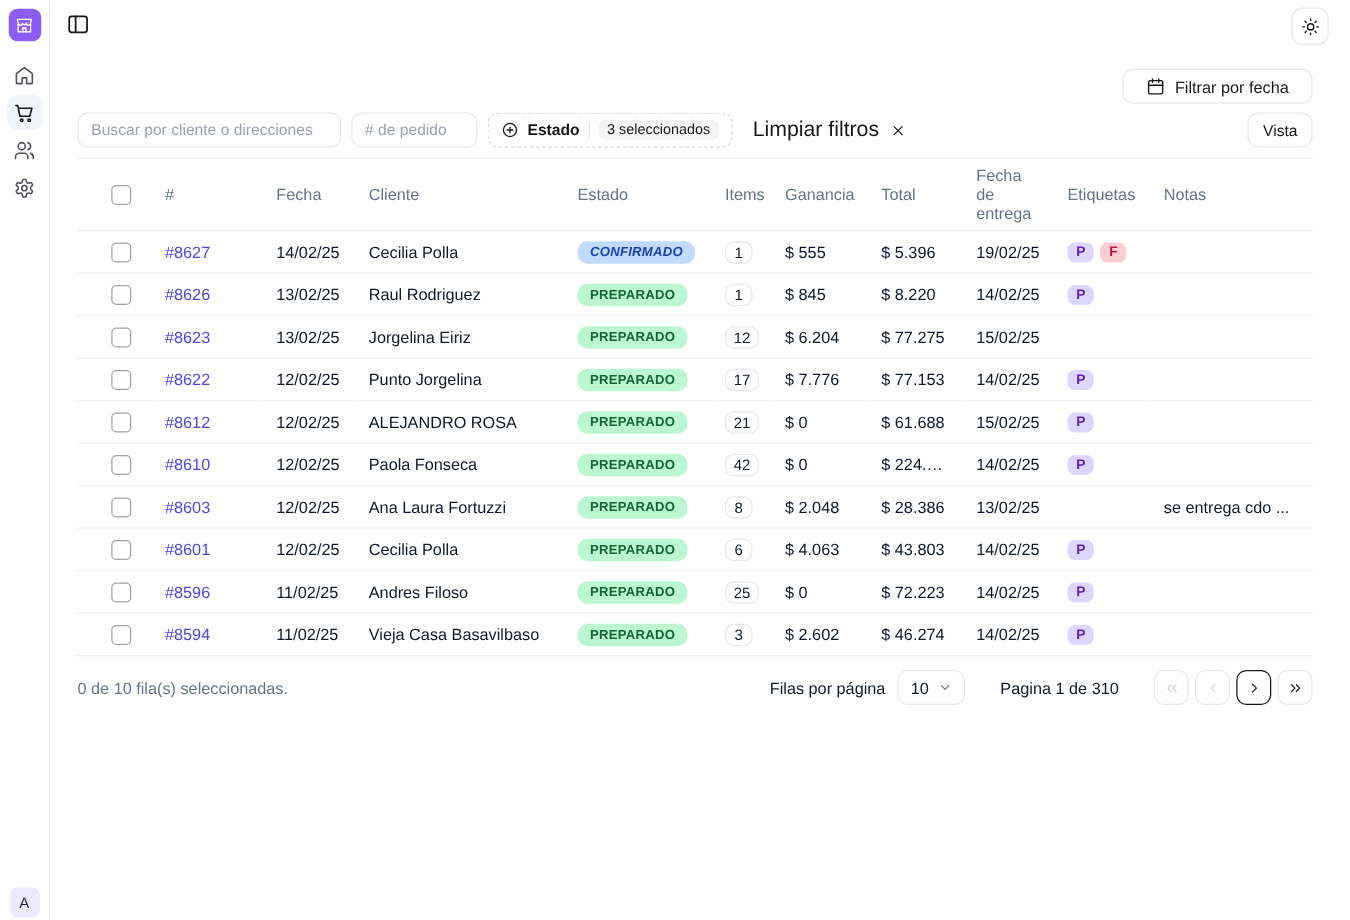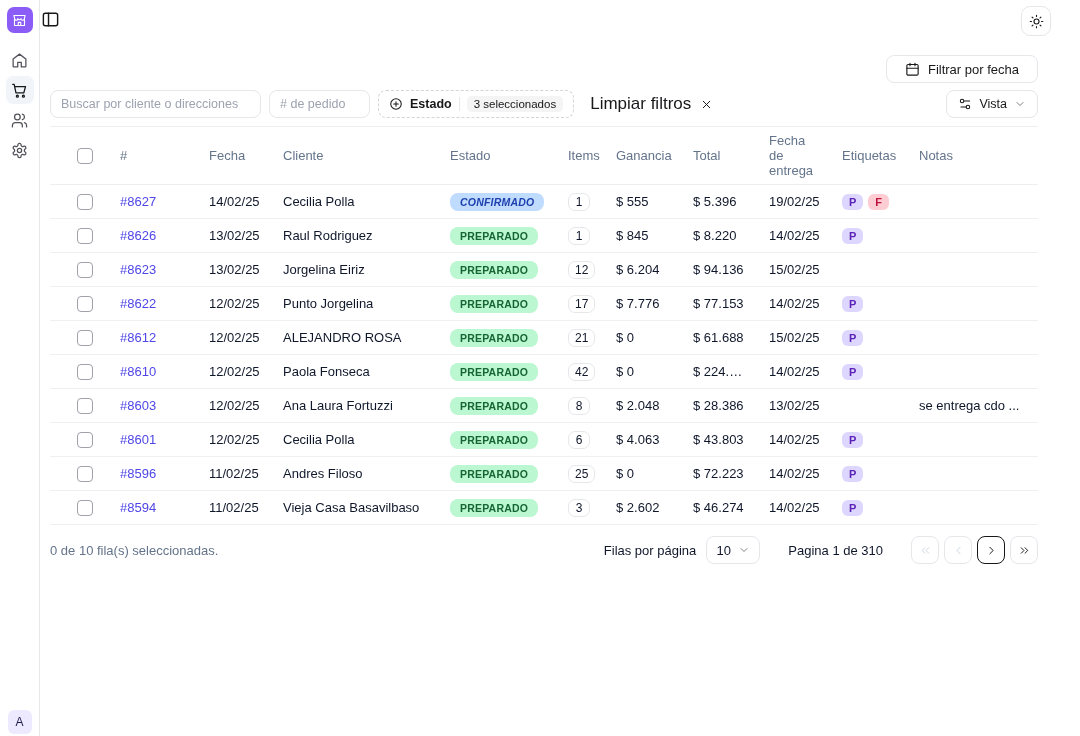--- a/index.html
+++ b/index.html
@@ -16,21 +16,21 @@
     color:#fff; display:flex; align-items:center; justify-content:center; margin-bottom:13px; cursor:pointer; }
   .nav { display:flex; flex-direction:column; gap:2px; }
   .nav-item { width:28px; height:28px; border-radius:7px; display:flex; align-items:center;
     justify-content:center; color:#52525b; cursor:pointer; }
   .nav-item.active { background:#f1f5f9; color:#18181b; }
   .avatar { position:absolute; bottom:2px; width:24px; height:24px; border-radius:6px;
     background:#ede9fe; display:flex; align-items:center; justify-content:center;
     font-size:12px; color:#1e1b4b; cursor:pointer; }
 
   
-  .main { position:absolute; left:24px; top:0; width:1040px; height:736px; }
+  .main { position:absolute; left:36px; top:0; width:1040px; height:736px; }
   .top-row { display:flex; justify-content:space-between; align-items:flex-start;
     padding:6px 13px 0 15px; height:42px; }
   .panel-toggle { color:#18181b; padding:4px 2px; cursor:pointer; }
   .theme-btn { width:30px; height:30px; border:1px solid #e5e7eb; border-radius:9px;
     display:flex; align-items:center; justify-content:center; background:#fff; cursor:pointer; color:#18181b; }
 
   .content { padding:0 26px; }
   .date-row { display:flex; justify-content:flex-end; margin-top:13px; }
   .btn { display:inline-flex; align-items:center; gap:8px; height:28px; background:#fff;
     border:1px solid #e5e7eb; border-radius:8px; padding:0 14px; font-size:13px;
@@ -42,21 +42,21 @@
     font-size:12.5px; font-family:inherit; color:#0c4a6e; outline:none; background:#fff; }
   .tb-input::placeholder { color:#9ca3af; }
   .search-input { width:211px; }
   .pedido-input { width:101px; }
   .estado-btn { border-style:dashed; border-color:#d4d4d8; gap:7px; padding:0 10px; font-size:12.5px; }
   .v-sep { width:1px; height:14px; background:#e5e7eb; }
   .count-badge { background:#f4f4f5; border-radius:5px; padding:2px 7px; font-size:11.5px;
     font-weight:400; color:#18181b; }
   .clear-btn { display:inline-flex; align-items:center; gap:9px; font-size:17px; font-weight:500;
     margin-left:8px; background:none; border:none; font-family:inherit; color:#18181b; cursor:pointer; }
-  .vista-btn { margin-left:auto; padding:0 11px; gap:7px; font-size:12.5px; }
+  .vista-btn { margin-left:auto; padding:0 11px; gap:7px; font-size:12.5px;flex-direction:column; }
   .chev { color:#71717a; }
 
   
   table { width:100%; border-collapse:collapse; margin-top:8px; table-layout:fixed; }
   thead th { border-top:1px solid #eceef1; border-bottom:1px solid #eceef1; color:#64748b;
     font-weight:400; font-size:13px; text-align:left; padding:6px 10px; height:36px; vertical-align:middle; line-height:15px; }
   tbody td { border-bottom:1px solid #eef0f3; padding:6px 10px; height:34px; vertical-align:middle;
     font-size:13px; white-space:nowrap; overflow:hidden; text-overflow:ellipsis; }
   .checkbox { width:16px; height:16px; border:1px solid #a1a1aa; border-radius:4px;
     display:inline-block; vertical-align:middle; background:#fff; cursor:pointer; }
@@ -240,21 +240,21 @@
             <td></td>
           </tr>
           <tr>
             <td style="padding-left: 27px;"><span class="checkbox"></span></td>
             <td><a class="order-link">#8623</a></td>
             <td>13/02/25</td>
             <td>Jorgelina Eiriz</td>
             <td><span class="status-badge" style="background: rgb(187, 247, 208); color: rgb(22, 101, 52);">PREPARADO</span></td>
             <td><span class="items-badge">12</span></td>
             <td>$ 6.204</td>
-            <td>$ 94.136</td>
+            <td>$ 77.275</td>
             <td>15/02/25</td>
             <td></td>
             <td></td>
           </tr>
           <tr>
             <td style="padding-left: 27px;"><span class="checkbox"></span></td>
             <td><a class="order-link">#8622</a></td>
             <td>12/02/25</td>
             <td>Punto Jorgelina</td>
             <td><span class="status-badge" style="background: rgb(187, 247, 208); color: rgb(22, 101, 52);">PREPARADO</span></td>

